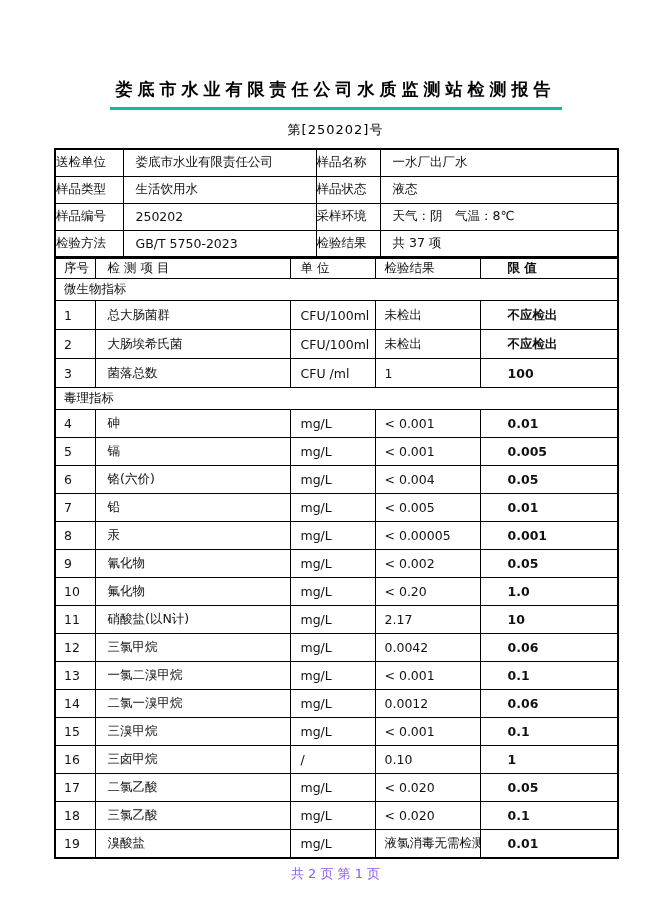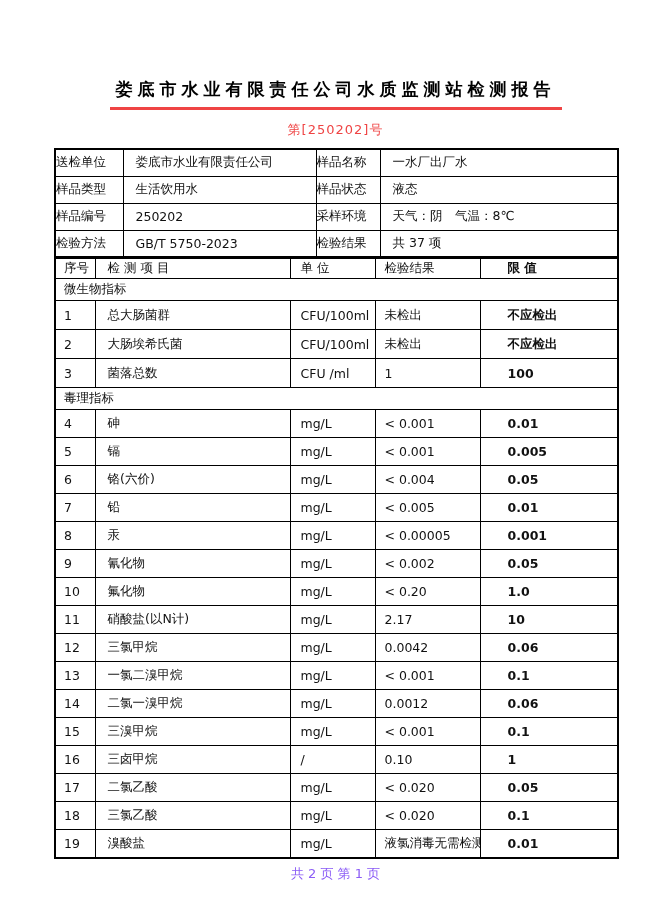--- a/index.html
+++ b/index.html
@@ -5,23 +5,23 @@
   html,body { margin:0; padding:0; }
   body {
     width:671px; height:922px; background:#ffffff; color:#111;
     font-family:"DejaVu Sans", sans-serif;
     -webkit-font-smoothing:antialiased;
   }
   .page { width:671px; height:922px; background:#fff; box-sizing:border-box; padding-top:78px; }
   .title-wrap { text-align:center; }
   .title {
     display:inline-block; font-size:17px; font-weight:bold; letter-spacing:5px;
-    color:#000; padding:0 6px 6px 6px; border-bottom:3px solid #ef4444; white-space:nowrap;
+    color:#000; padding:0 6px 6px 6px; border-bottom:3px solid #14b8a6; white-space:nowrap;
   }
-  .subtitle { text-align:center; font-size:13px; margin-top:11px; color:#ef4444; letter-spacing:1px; }
+  .subtitle { text-align:center; font-size:13px; margin-top:11px; color:#000000; letter-spacing:1px; }
   .tables { width:563px; margin:9px auto 0 auto; }
   table { border-collapse:collapse; table-layout:fixed; width:563px; }
   td { border:1px solid #000; font-size:12.5px; color:#111; white-space:nowrap; overflow:hidden; vertical-align:middle; }
   table.info { border:2px solid #000; }
   table.main { border:2px solid #000; border-top:none; }
   table.info tr { height:27px; }
   td.label { padding-left:0; }
   td.value { padding-left:12px; }
   tr.head-row { height:17px;border-radius:14px; }
   tr.section-row { height:22px; }

